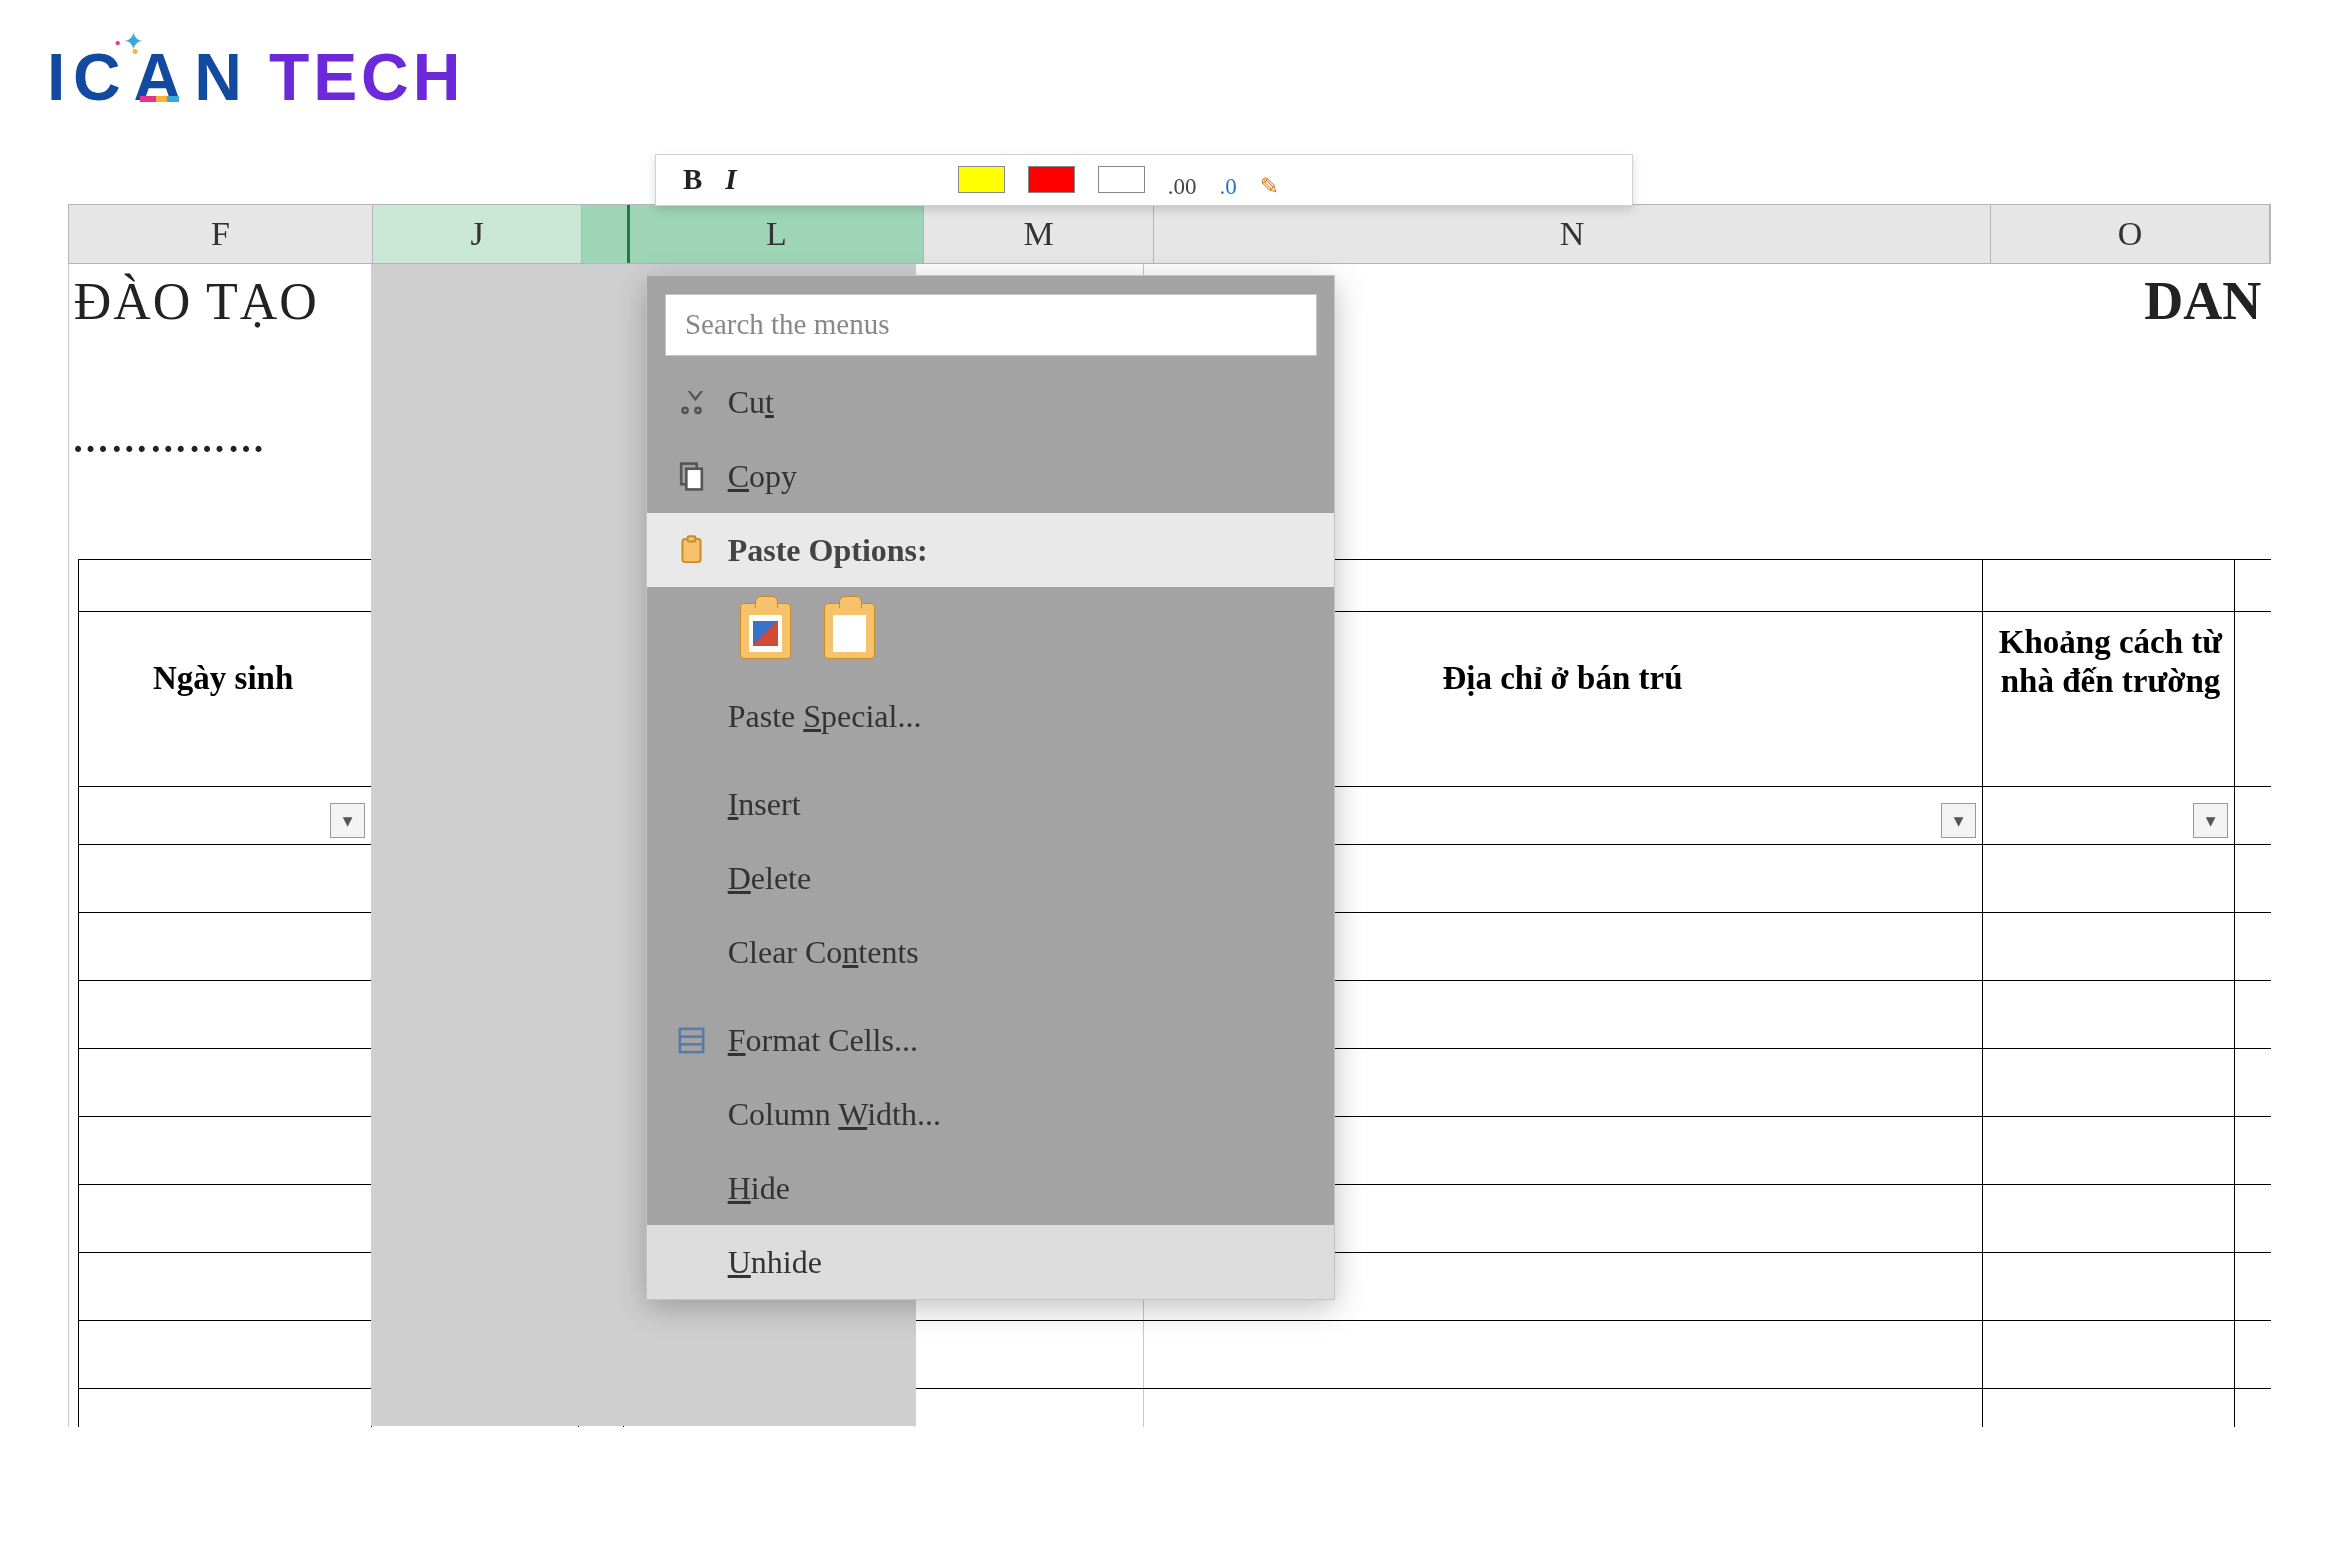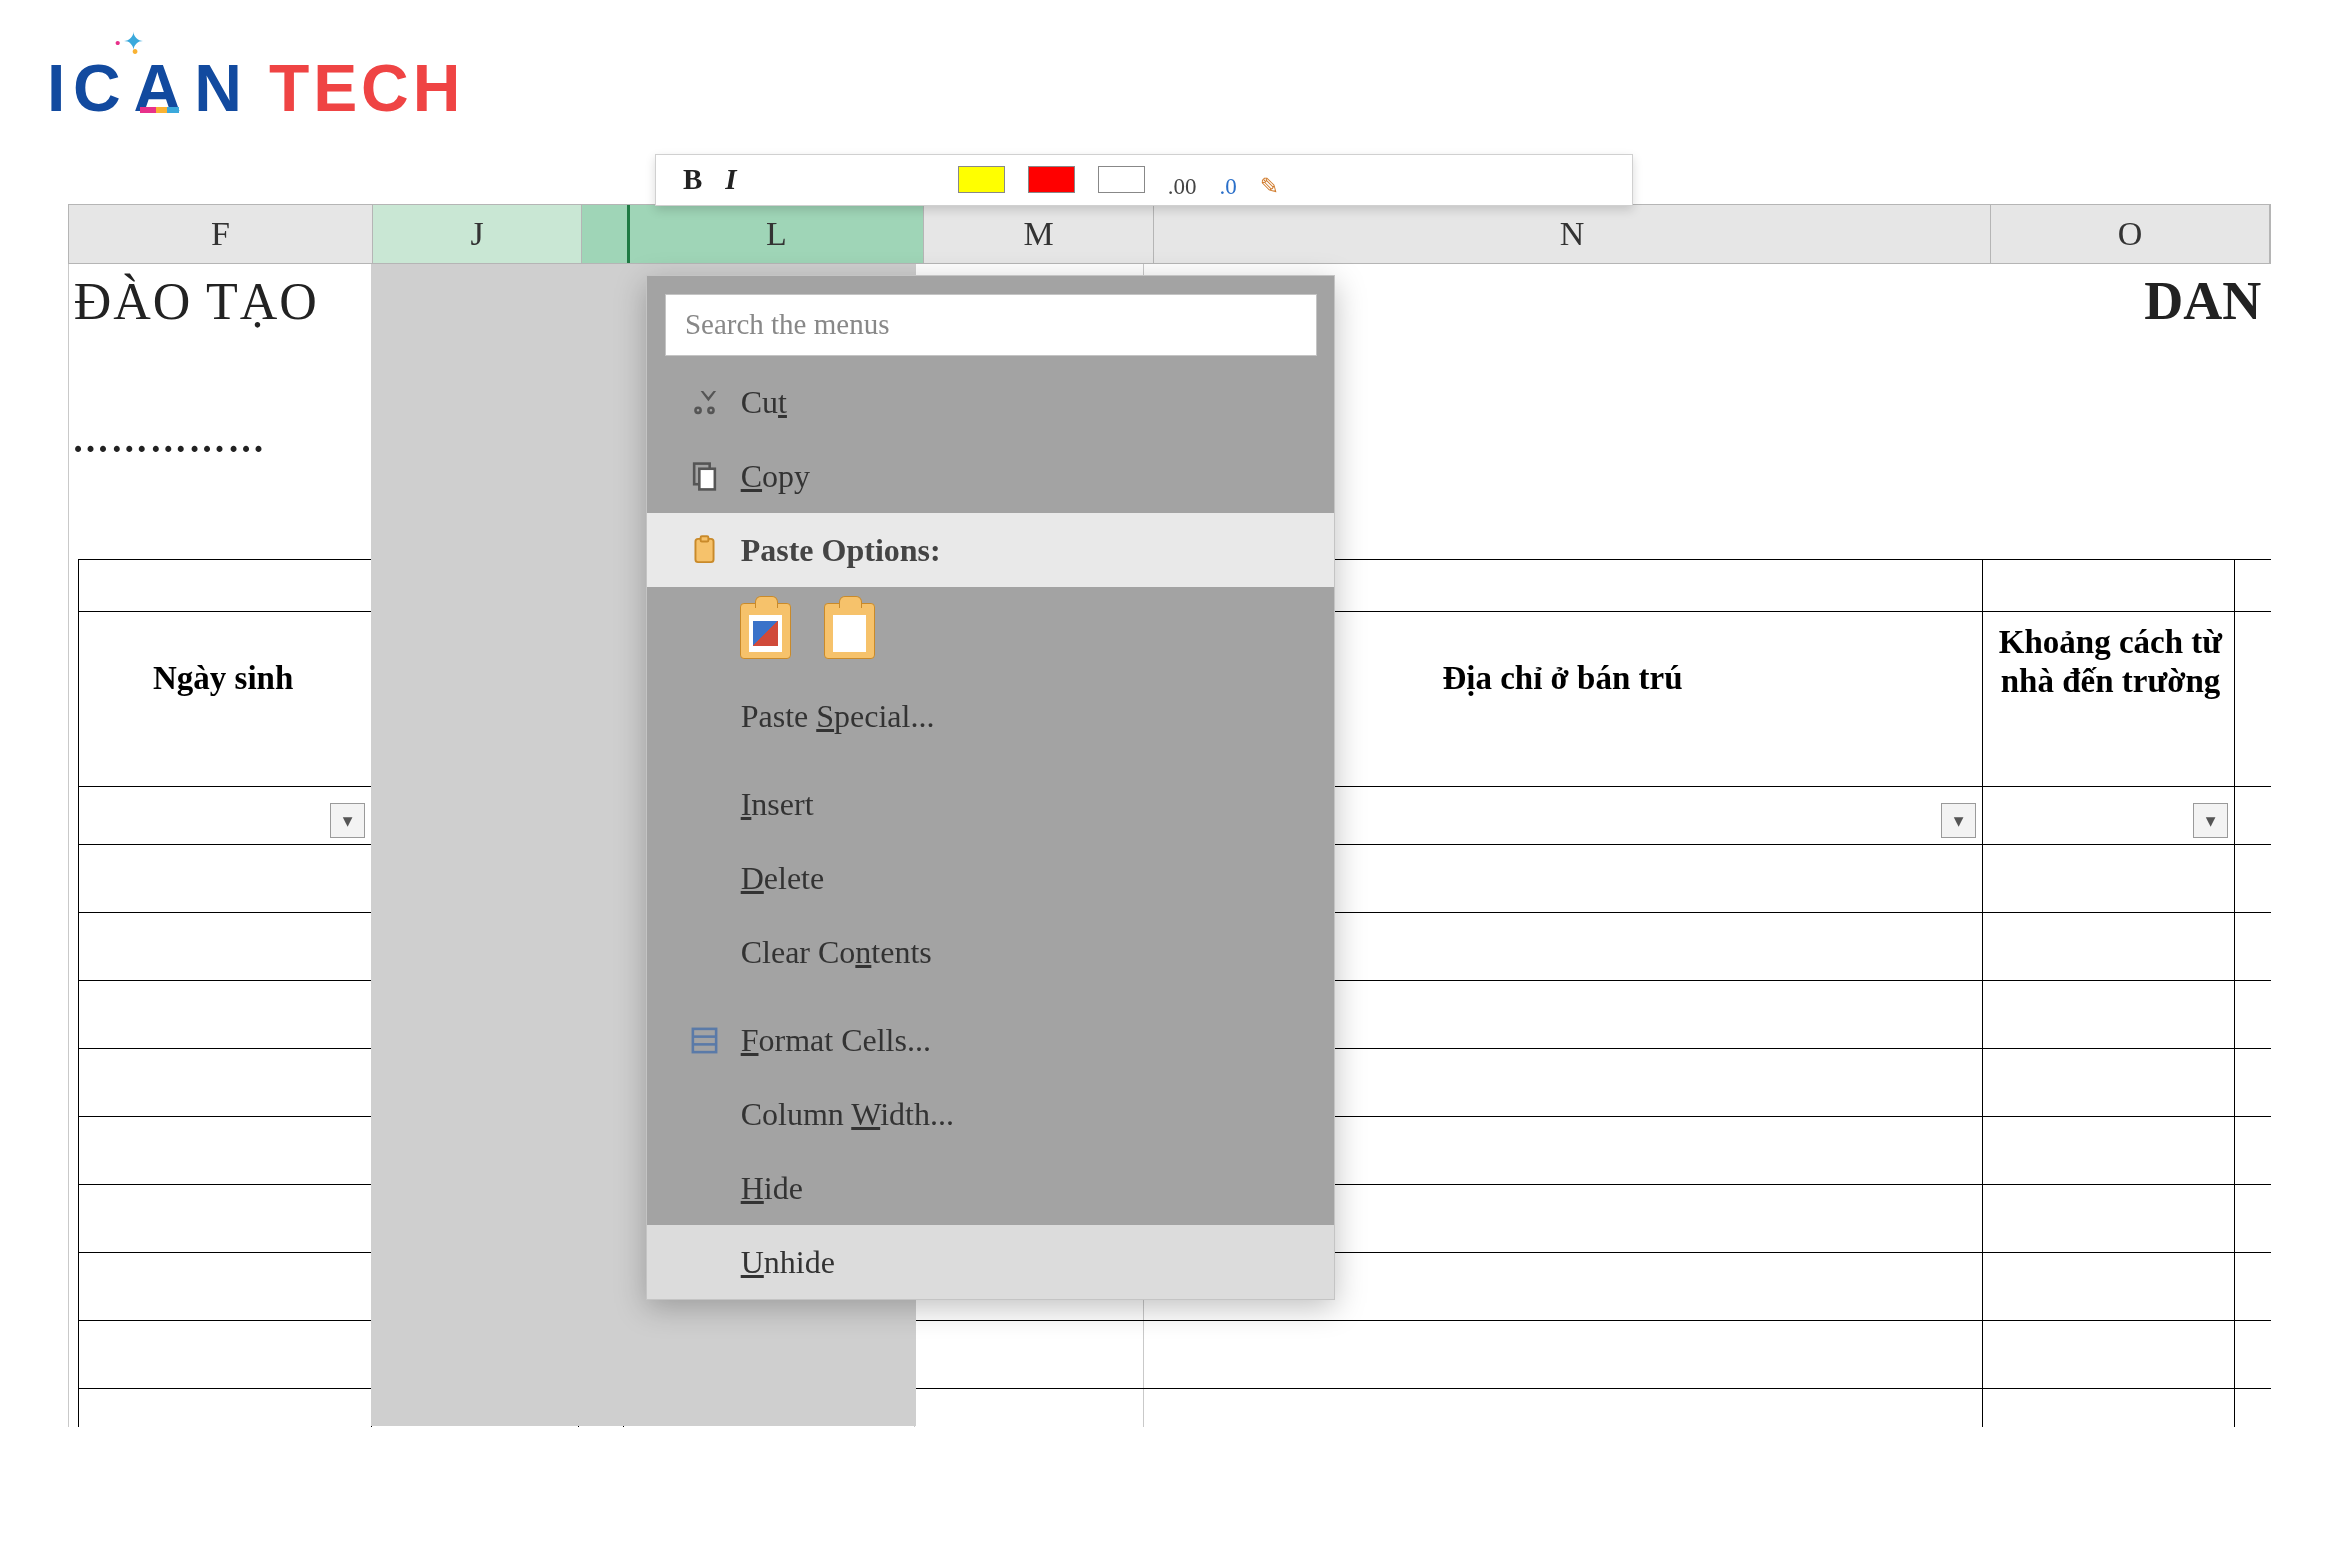--- a/index.html
+++ b/index.html
@@ -28,21 +28,21 @@
     display:inline-block;
     width:58px; text-align:center;
     color:#124A9F;
   }
   .logo-A::after{
     content:"";
     position:absolute; left:9.7px; bottom:7.8px;
     width:39px; height:5.8px;
     background:linear-gradient(90deg,#E8318A 0 40%,#F9B233 40% 70%,#3BA9DC 70% 100%);
   }
-  .logo-tech { font: 900 66px/1 Arial; color:#ef4444; letter-spacing:3.9px; margin-left:21.3px;margin-top:11px;}
+  .logo-tech { font: 900 66px/1 Arial; color:#6d28d9; letter-spacing:3.9px; margin-left:21.3px;}
   .logo-spark {
     position:absolute; top:-17.5px; left:76px; color:#3BA9DC;
     font-size:25px;
   }
   .spark-dot{position:absolute;left:85px;top:-1.9px;font-size:17.5px;color:#F9B233;}
   .spark-dot2{position:absolute;left:68px;top:-9.7px;font-size:15.5px;color:#E8318A;}
 
   
   .excel {
     position:absolute;
@@ -132,21 +132,21 @@
     margin:17.5px 17.5px 9.7px 17.5px;
     height:60px;
     border:1px solid #c4c4c4;
     background:#fff;
     display:flex;align-items:center;
     padding:0 19.4px; color:#888; font-size:29px;
   }
   .ctx-row{
     display:flex;align-items:center;
     height:74px;
-    padding-left:30px;
+    padding-left:17px;
   }
   .ctx-row.hover{background:#dcdcdc;}
   .ctx-row.header{font-weight:700;color:#444;background:#e9e9e9;align-items:center;}
   .ctx-ico{width:54px;display:flex;align-items:center;justify-content:center;color:#555;}
   .ctx-lbl{padding-left:9.7px;}
   .ctx-u{text-decoration:underline;}
   .ctx-paste-icons{display:flex;gap:33px;padding:15.5px 0 21.3px 93px;}
   .paste-ico{width:49px;height:54px;border:1.9px solid #C98A2A;background:#F6C26B;border-radius:3.9px;position:relative;}
   .paste-ico.clip::before{content:"";position:absolute;top:-7.8px;left:13.6px;width:21.3px;height:11.6px;border:1.9px solid #C98A2A;border-bottom:none;border-radius:5.8px 5.8px 0 0;background:#F6C26B;}
   .paste-ico .inner{position:absolute;top:11.6px;left:7.8px;right:7.8px;bottom:5.8px;background:#fff;}

